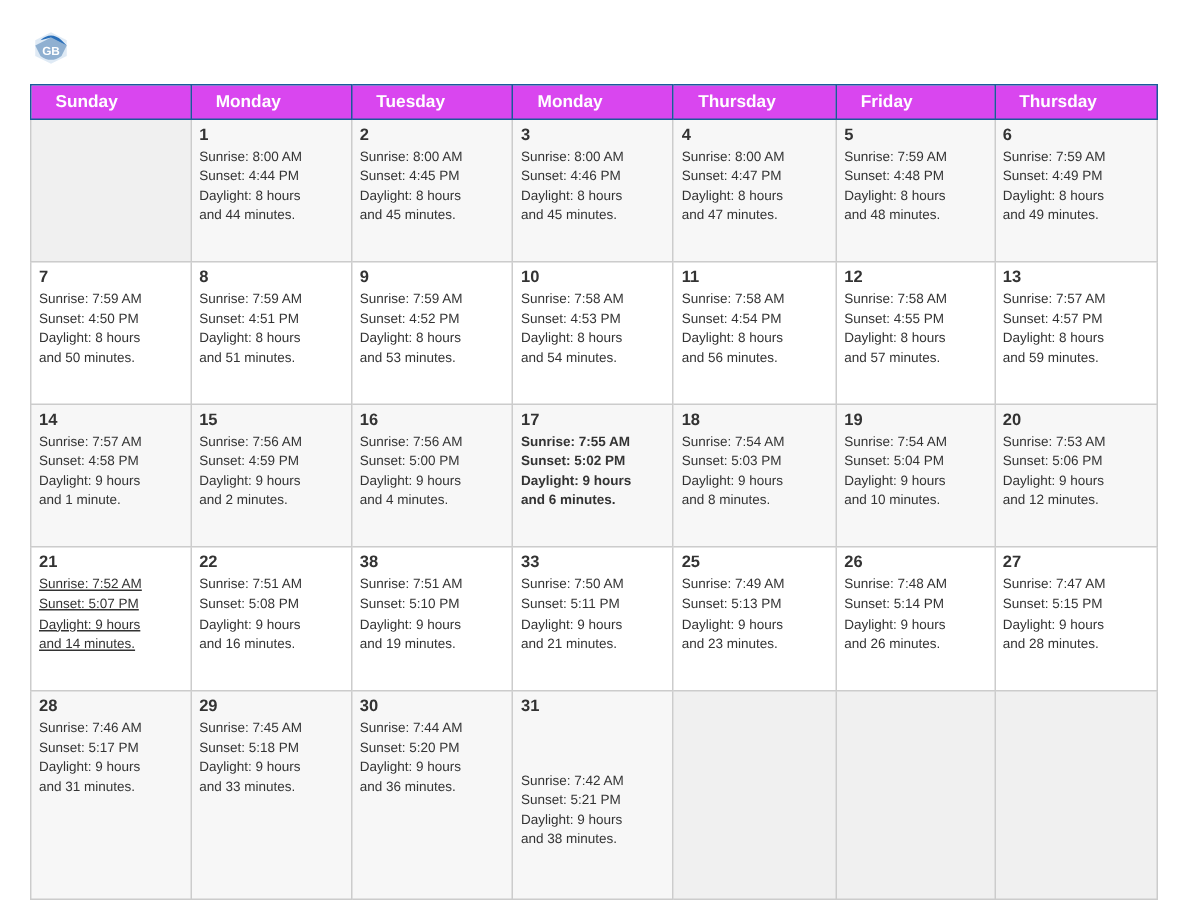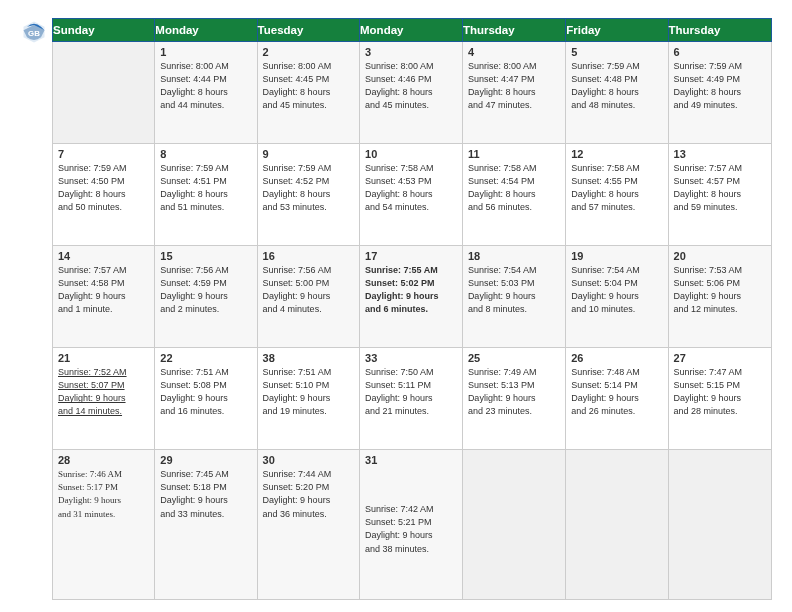--- a/index.html
+++ b/index.html
@@ -8,21 +8,21 @@
       height: 612px;
       font-family: Arial, sans-serif;
       background: #fff;
       overflow: hidden;
     }
     .page {
       width: 792px;
       height: 612px;
       padding: 18px 20px 12px 20px;
       display: flex;
-      flex-direction: row;
+      flex-direction: column;
     }
     .header {
       display: flex;
       justify-content: space-between;
       align-items: flex-start;
       margin-bottom: 10px;
     }
     .logo {
       display: flex;
       align-items: center;
@@ -59,25 +59,25 @@
     .cal-subtitle {
       font-size: 14px;
       color: #555;
     }
     .calendar {
       width: 100%;
       border-collapse: collapse;
       flex: 1;
     }
     .calendar thead tr th {
-      background: #15803d;
+      background: #d946ef;
       color: #fff;
       font-size: 11.5px;
       font-weight: bold;
-      padding: 5px 0;
+      padding: 5px 16px;
       text-align: left;
       border: 1px solid #1a5a9a;
     }
     .calendar tbody tr td {
       border: 1px solid #ccc;
       vertical-align: top;
       padding: 4px 5px;
       width: 113px;
       min-height: 70px;
       font-size: 9.5px;
@@ -335,21 +335,21 @@
             <span class="day-num">27</span>
             <div class="day-info" style="white-space: pre-line;">Sunrise: 7:47 AM
 Sunset: 5:15 PM
 Daylight: 9 hours
 and 28 minutes.</div>
           </td>
         </tr>
         <tr>
           <td>
             <span class="day-num">28</span>
-            <div class="day-info" style="white-space: pre-line; font-family: Liberation Serif, serif;">Sunrise: 7:46 AM
+            <div class="day-info" style="white-space: pre-line;">Sunrise: 7:46 AM
 Sunset: 5:17 PM
 Daylight: 9 hours
 and 31 minutes.</div>
           </td>
           <td>
             <span class="day-num">29</span>
             <div class="day-info" style="white-space: pre-line;">Sunrise: 7:45 AM
 Sunset: 5:18 PM
 Daylight: 9 hours
 and 33 minutes.</div>

